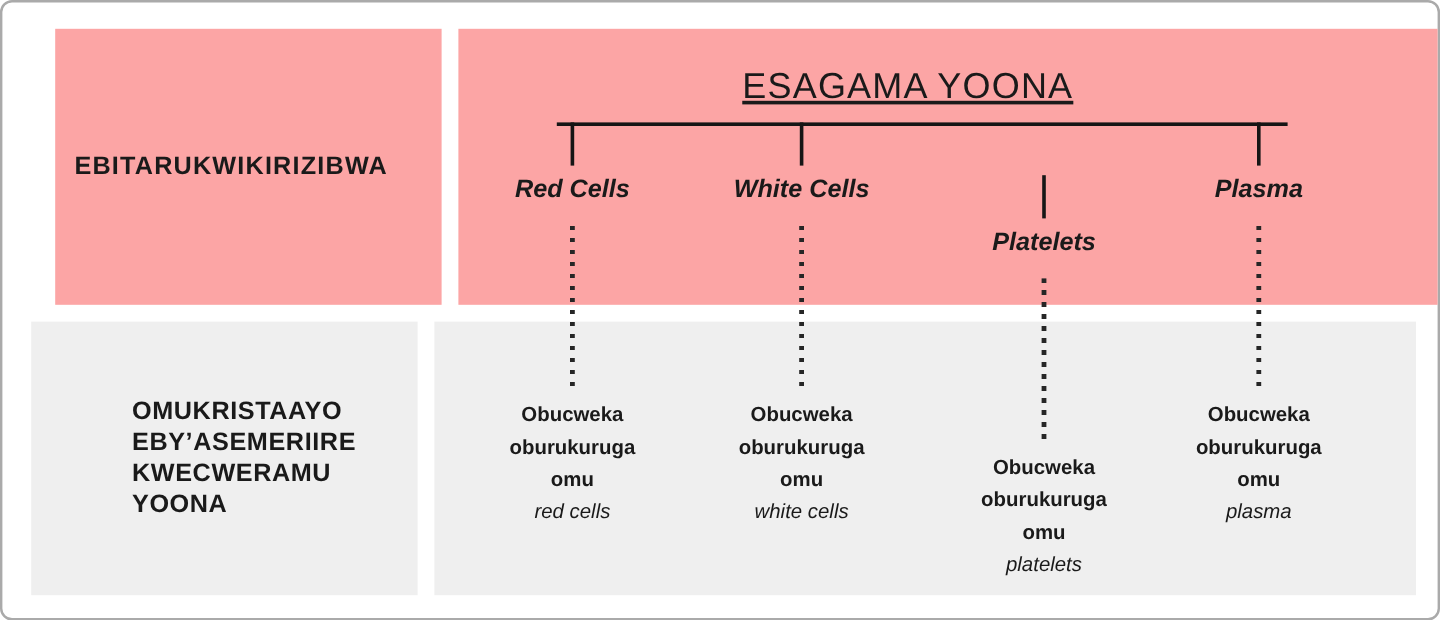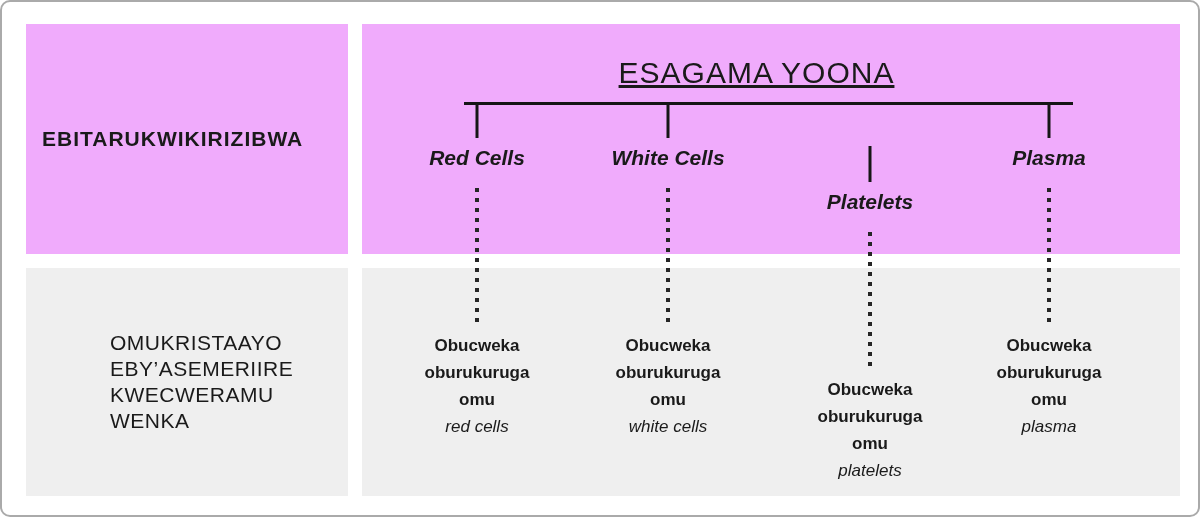--- a/index.html
+++ b/index.html
@@ -16,38 +16,38 @@
     background: #ffffff;
     box-sizing: border-box;
     border: 2px solid #aaaaaa;
     border-radius: 10px;
     overflow: hidden;
   }
   .panel {
     position: absolute;
     box-sizing: border-box;
   }
-  .panel-dark { background: #f0abfc; }
+  .panel-dark { background: #fca5a5; margin-left: 20px; }
   .panel-light { background: #efefef; }
 
   .panel-top-left    { left: 24px;  top: 22px;  width: 322px; height: 230px; display: flex; align-items: center; }
   .panel-top-right   { left: 360px; top: 22px;  width: 818px; height: 230px; }
   .panel-bottom-left { left: 24px;  top: 266px; width: 322px; height: 228px; display: flex; align-items: center; }
   .panel-bottom-right{ left: 360px; top: 266px; width: 818px; height: 228px; }
 
   .left-label {
     padding-left: 16px;
     font-size: 21px;
     font-weight: bold;
     letter-spacing: 1px;
   }
   .left-block {
     padding-left: 84px;
     font-size: 21px;
-    font-weight: normal;
+    font-weight: bold;
     letter-spacing: 0.5px;
     line-height: 26px;
   }
 
   .tree-title {
     position: absolute;
     left: 450px;
     top: 54px;
     width: 609px;
     text-align: center;
@@ -120,21 +120,21 @@
     <div class="left-label">EBITARUKWIKIRIZIBWA</div>
   </div>
 
   <div class="panel panel-dark panel-top-right"></div>
 
   <div class="panel panel-light panel-bottom-left">
     <div class="left-block">
       <div>OMUKRISTAAYO</div>
       <div>EBY’ASEMERIIRE</div>
       <div>KWECWERAMU</div>
-      <div>WENKA</div>
+      <div>YOONA</div>
     </div>
   </div>
 
   <div class="panel panel-light panel-bottom-right"></div>
 
   <div class="tree-title">ESAGAMA YOONA</div>
   <div class="bracket-bar"></div>
 
   <div class="tick cx1"></div>
   <div class="tick cx2"></div>

